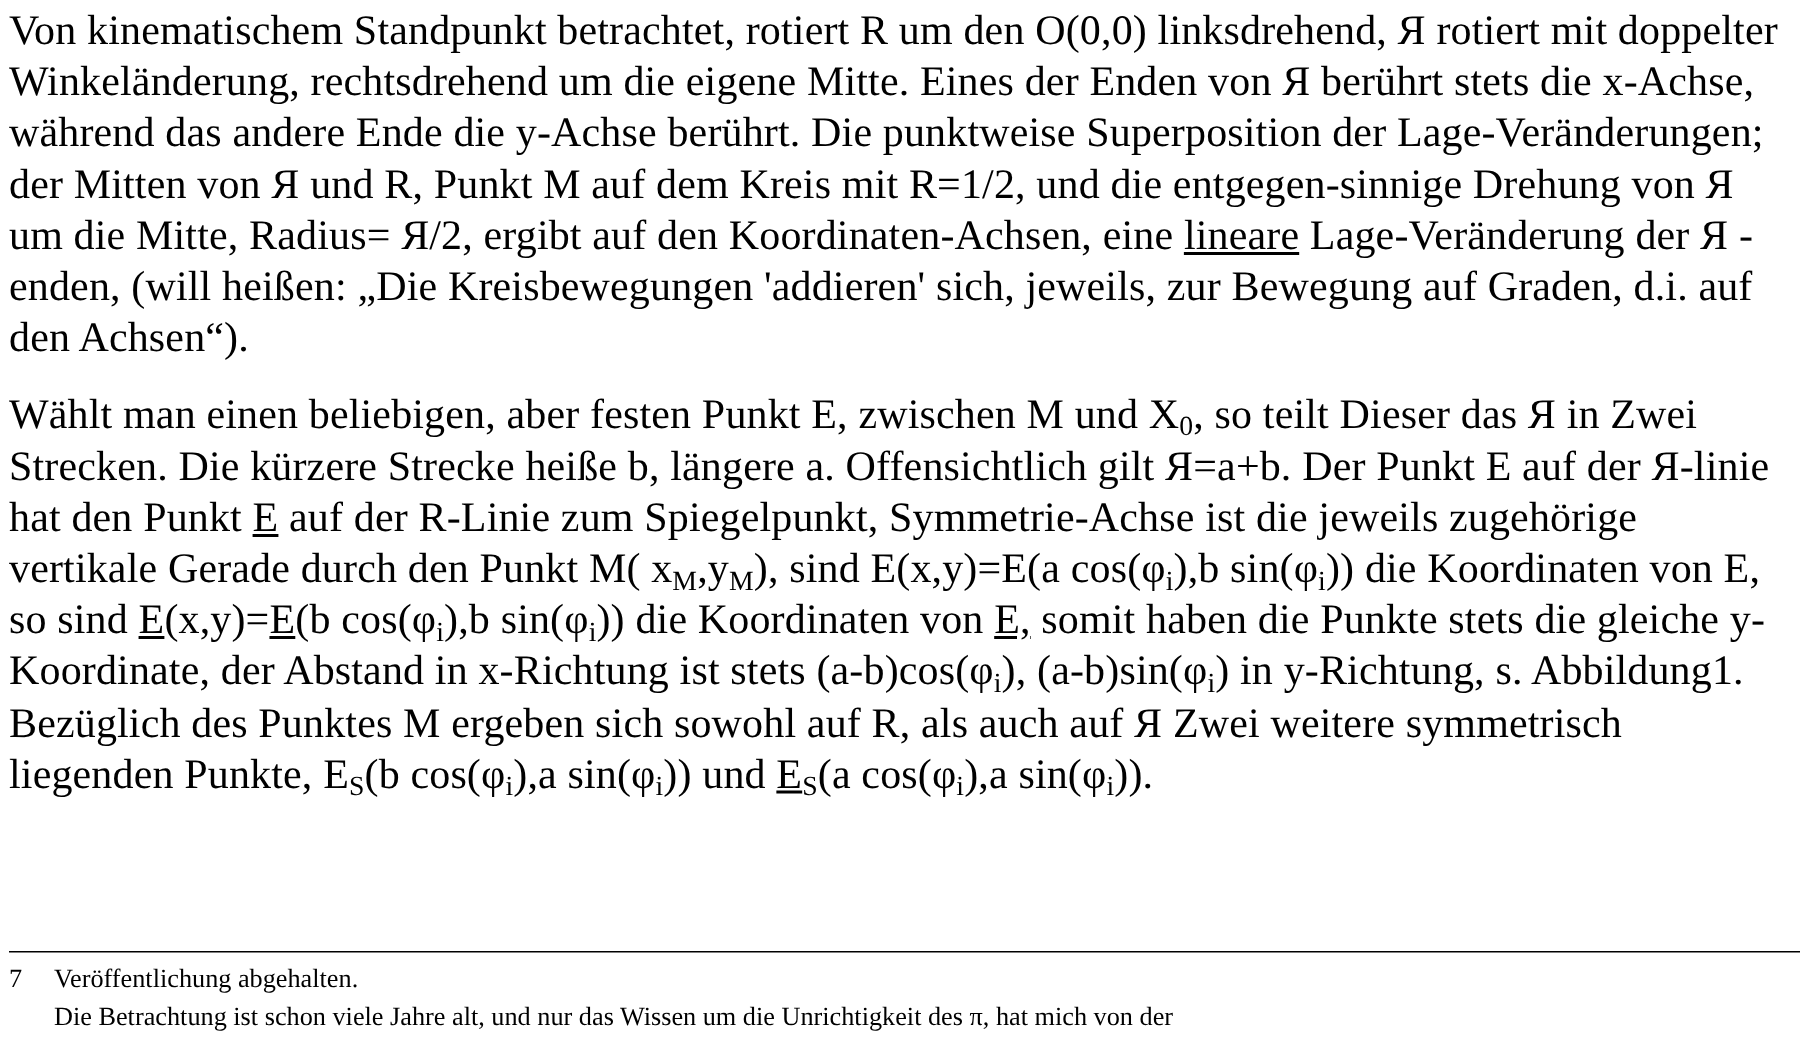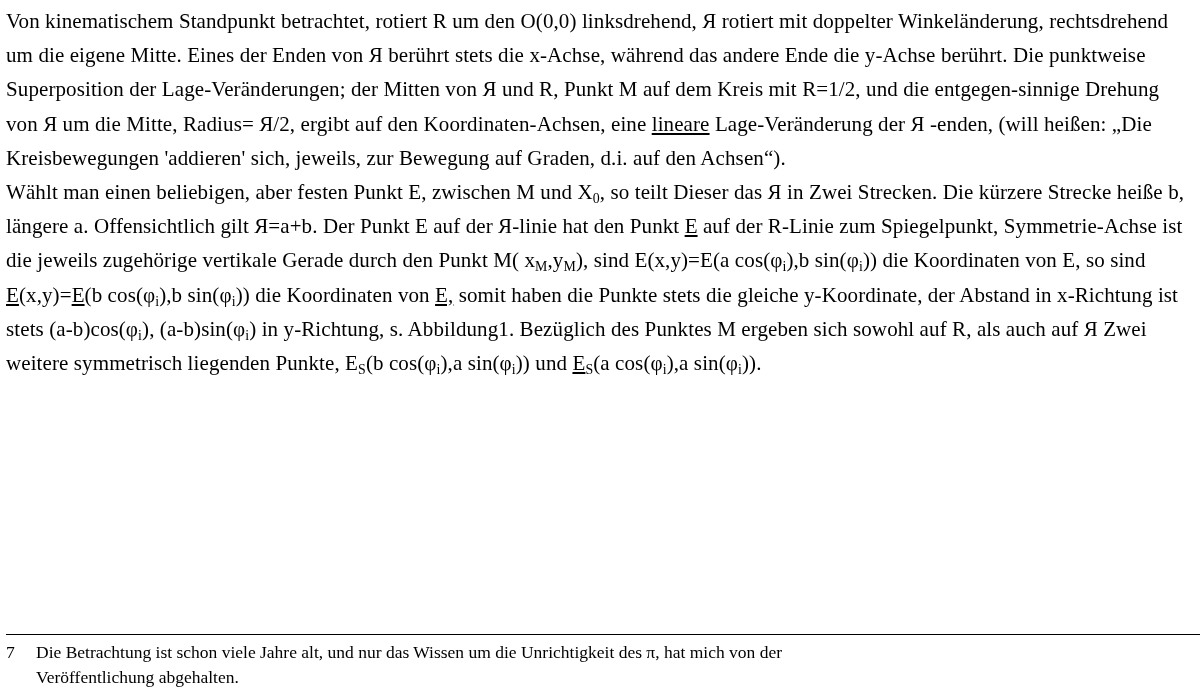--- a/index.html
+++ b/index.html
@@ -15,30 +15,30 @@
     overflow: hidden;
   }
   .page {
     position: relative;
     width: 1200px;
     height: 692px;
     box-sizing: border-box;
     padding: 4px 6px 0 6px;
   }
   .body-text {
-    font-size: 21px;
+    font-size: 28px;
     line-height: 34.2px;
     text-align: left;
     letter-spacing: 0.1px;
   }
   .para {
     margin: 0;
   }
   .para + .para {
-    margin-top: 0;
+    margin-top: 17px;
   }
   .spacer {
     height: 34px;
   }
   .u {
     text-decoration: underline;
   }
   sub {
     font-size: 0.66em;
     line-height: 0;
@@ -86,19 +86,19 @@
 
 
 
   </div>
 
   <div class="footnote-area">
     <div class="footnote-rule"></div>
     <div class="footnote">
       <div class="footnote-marker">7</div>
       <div class="footnote-text">
+        <div>Veröffentlichung abgehalten.</div>
         <div>Die Betrachtung ist schon viele Jahre alt, und nur das Wissen um die Unrichtigkeit des π, hat mich von der</div>
-        <div>Veröffentlichung abgehalten.</div>
       </div>
     </div>
   </div>
 
 </div>
 
 </body></html>

